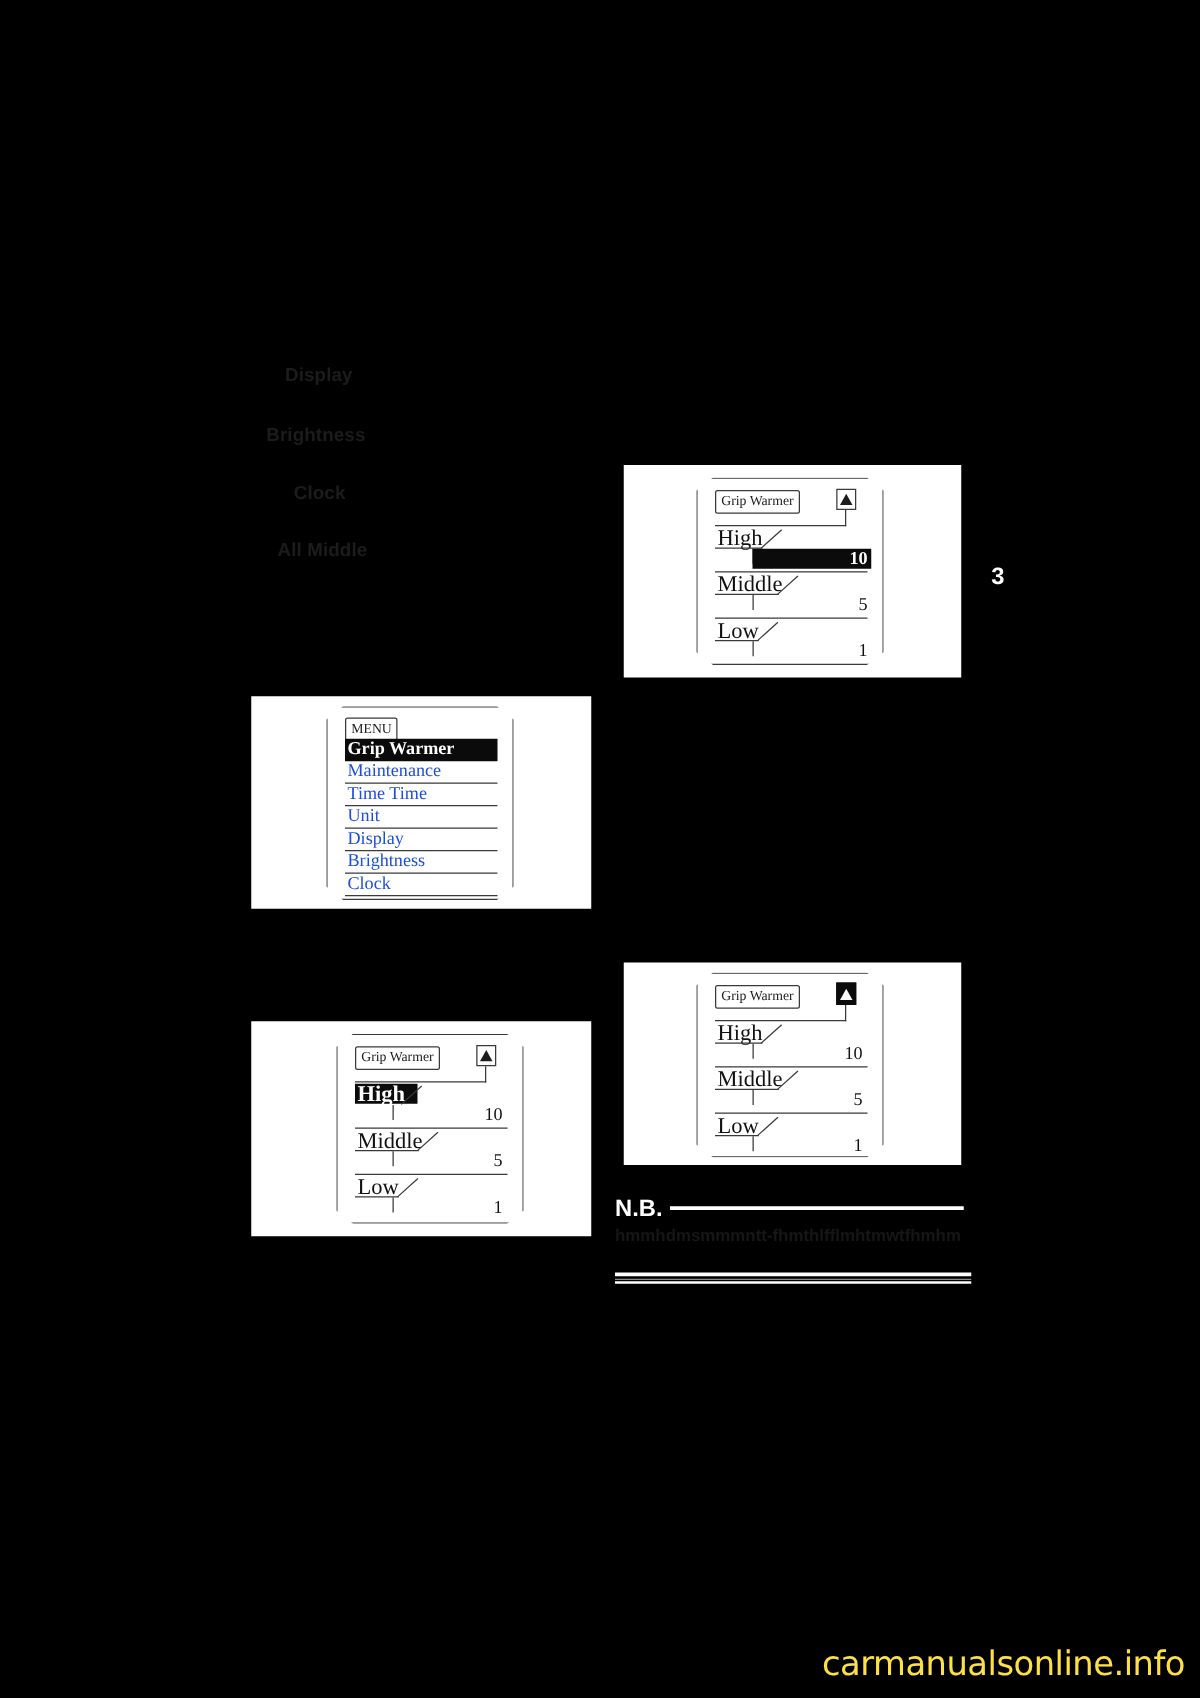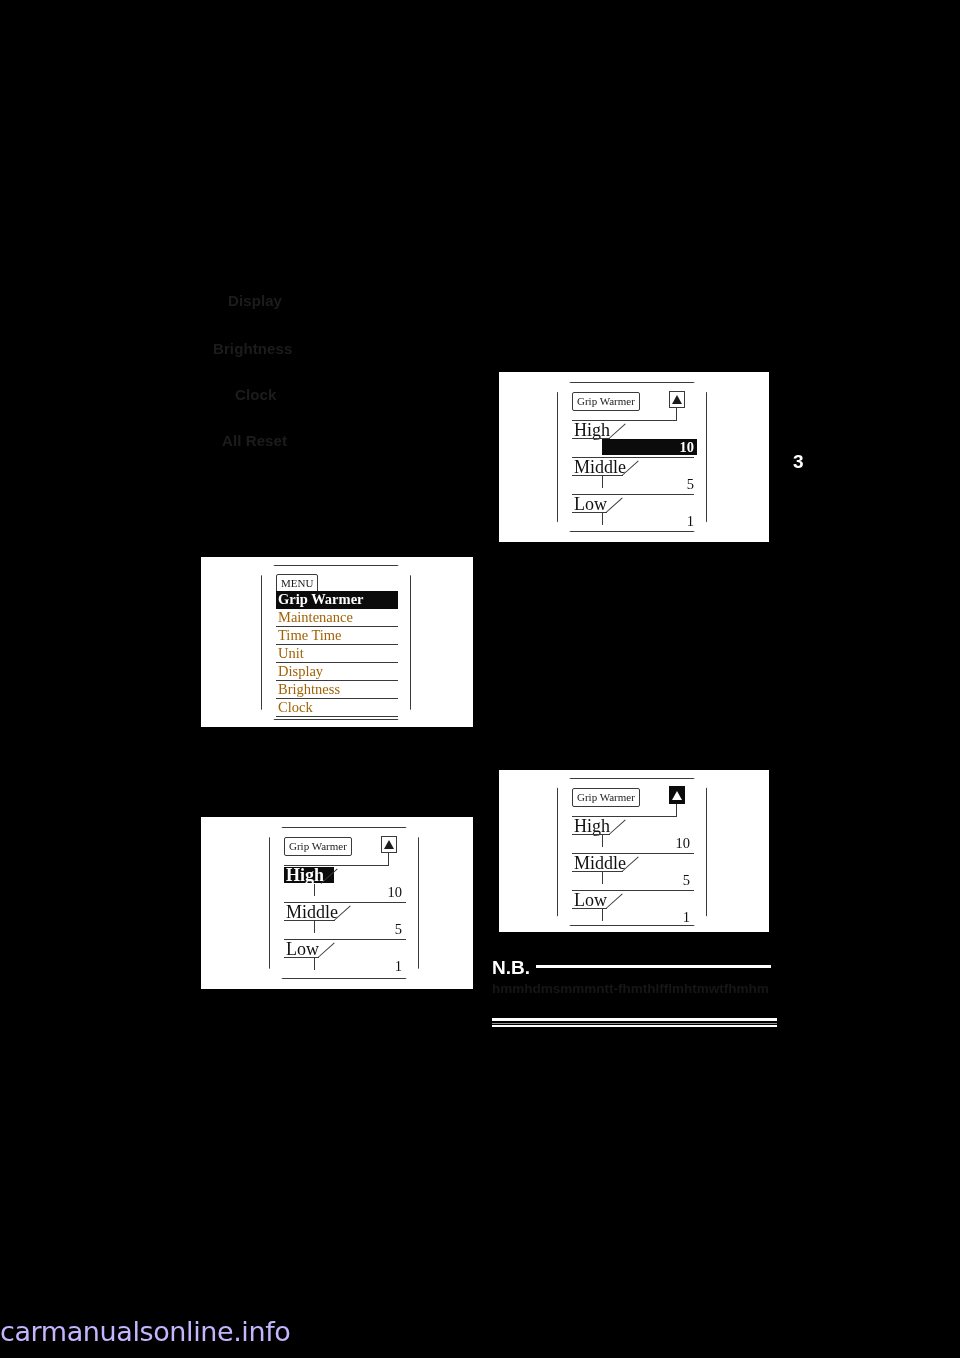--- a/index.html
+++ b/index.html
@@ -78,21 +78,21 @@
   
   .menu-row {
     position: absolute;
     left: 0;
     width: 100%;
     height: 17.5px;
     box-sizing: border-box;
     border-bottom: 1.5px solid #3a3a3a;
     font-size: 14.5px;
     line-height: 16px;
-    color: #a16207;
+    color: #1d4ed8;
     padding-left: 2px;
     white-space: nowrap;
   }
   .menu-row.selected {
     background: #0b0b0b;
     color: #ffffff;
     font-weight: bold;
     border-bottom: none;
   }
 
@@ -191,36 +191,37 @@
   #nb-foot-rules { position: absolute; left: 492px; top: 1018px; width: 285px; }
   #nb-foot-rules .r1 { height: 3px; background: #ffffff; }
   #nb-foot-rules .r2 { height: 1px; background: #8c8c8c; margin-top: 2px; }
   #nb-foot-rules .r3 { height: 2px; background: #ffffff; margin-top: 1px; }
 
   
   #watermark {
     left: 0;
     top: 1318px;
     width: 960px;
-    text-align: left;
-    box-sizing: border-box;
-    color: #c4b5fd;
+    text-align: right;
+    padding-right: 12px;
+    box-sizing: border-box;
+    color: #fde047;
     font-size: 27px;
     letter-spacing: -.4px;
     line-height: 1;
     font-family: "DejaVu Sans", sans-serif;
   }
 </style>
 </head>
 <body>
 
 <div class="abs hdg" style="left:228px;top:292px">Display</div>
 <div class="abs hdg" style="left:213px;top:340px">Brightness</div>
 <div class="abs hdg" style="left:235px;top:386px">Clock</div>
-<div class="abs hdg" style="left:222px;top:432px">All Reset</div>
+<div class="abs hdg" style="left:222px;top:432px">All Middle</div>
 
 <div class="abs" id="chapter-tab">3</div>
 
 <div class="abs figure-box" style="left:499px;top:372px;width:270px;height:170px">
 
   <div class="lcd" style="left:58px;top:10px;width:150px;height:150px">
     <div class="lcd-inner">
 
       <div class="chip" style="left:14px;top:9px">Grip Warmer</div>
 

